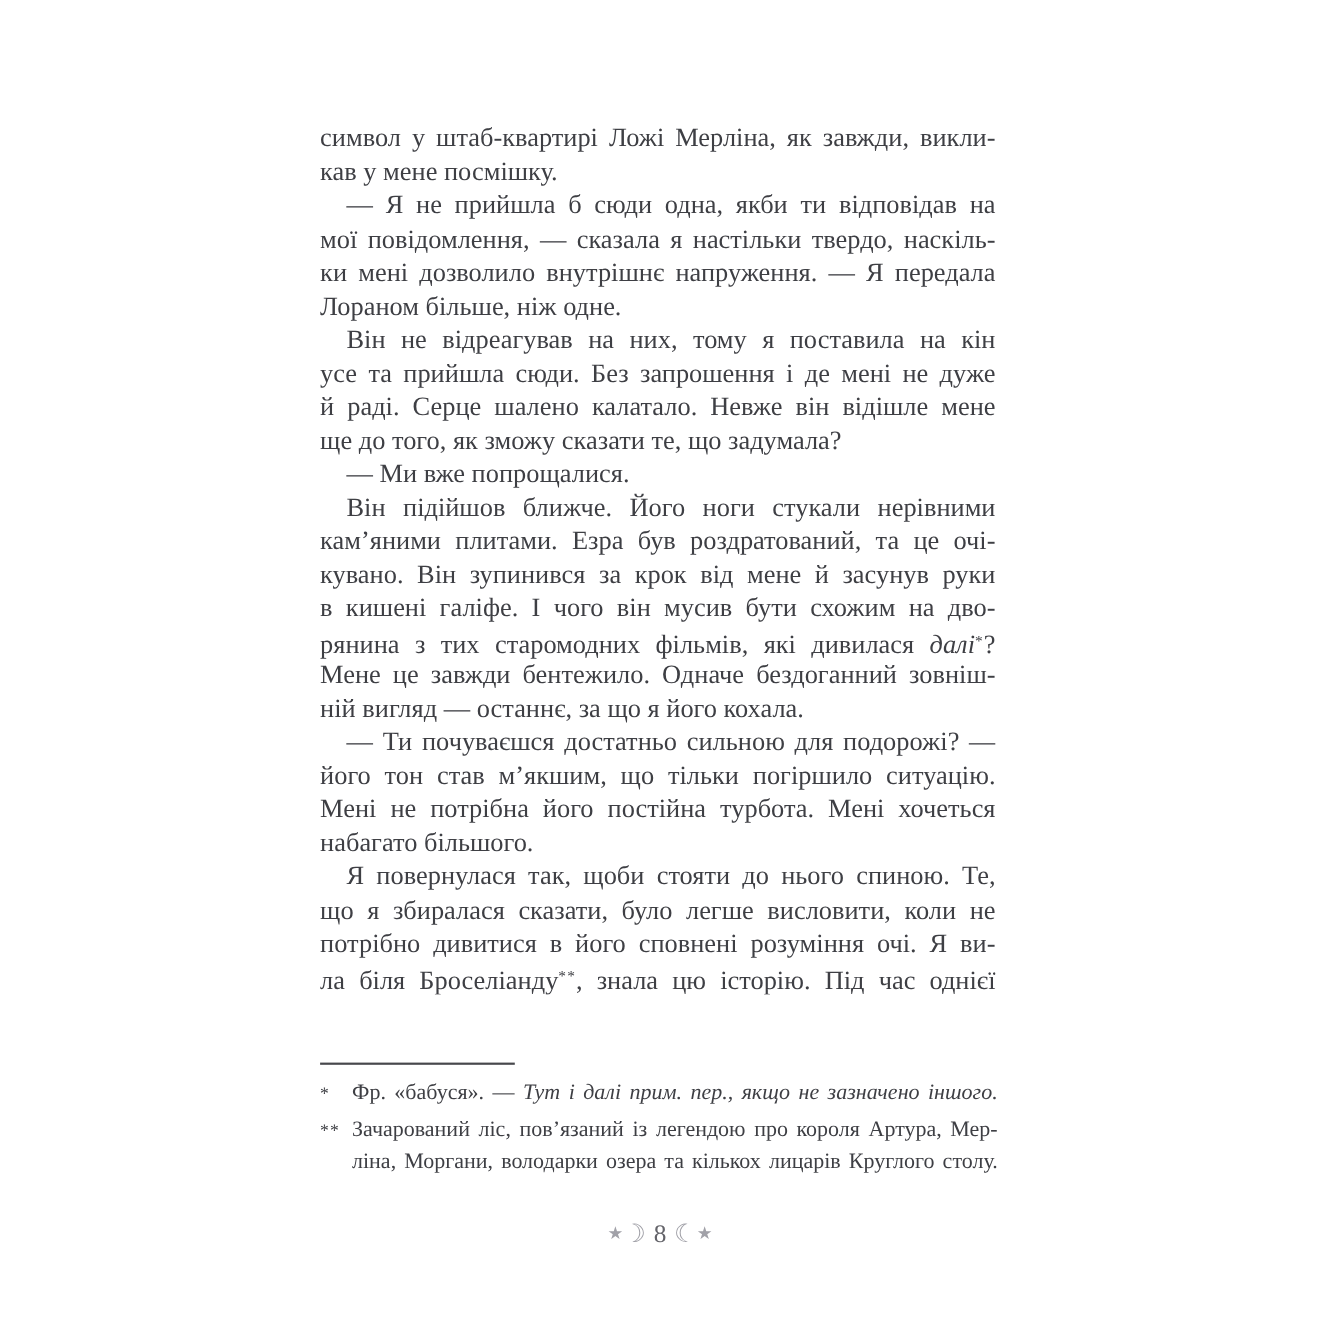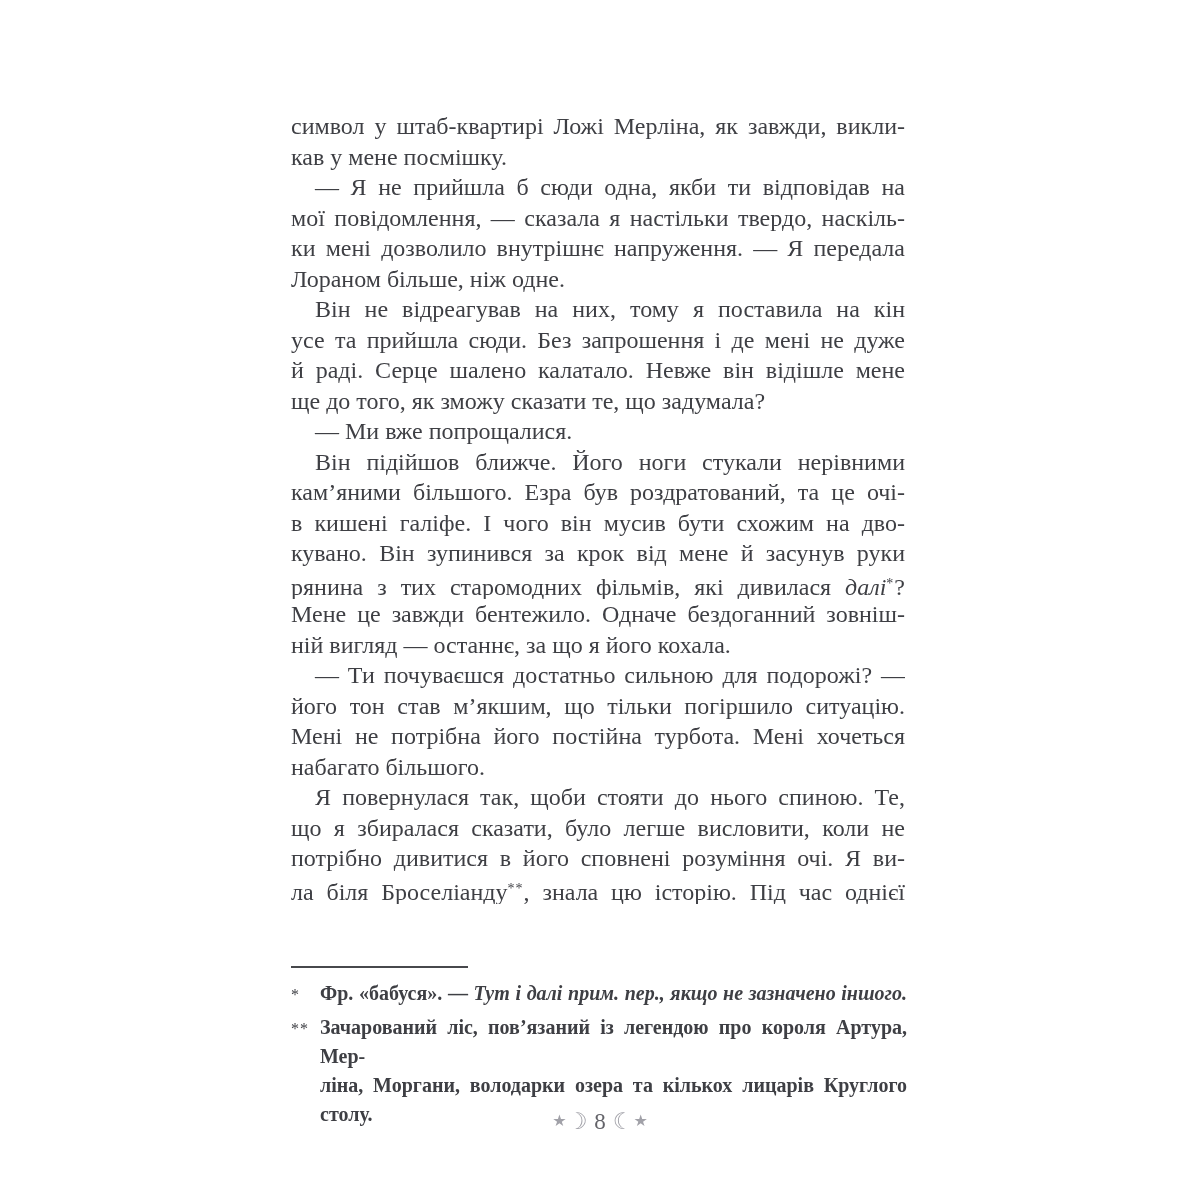--- a/index.html
+++ b/index.html
@@ -48,21 +48,21 @@
     margin: 0 0 11px 0;
   }
   .footnote { display: flex; margin-bottom: 4px; }
   .fn-marker {
     flex: none;
     width: 29px;
     font-size: 16px;
     padding-top: 1px;
     letter-spacing: 1px;
   }
-  .fn-text { flex: 1; font-weight: bold; }
+  .fn-text { flex: 1; }
   .fn-line { text-align: justify; text-align-last: justify; }
 
   .footer {
     position: absolute;
     left: 0;
     top: 1106px;
     width: 1200px;
     text-align: center;
     color: #a1a1a8;
     line-height: 30px;
@@ -97,23 +97,23 @@
         <div class="line indent"><span class="seg">Він не відреагував на них, тому я поставила на кін</span></div>
         <div class="line"><span class="seg">усе та прийшла сюди. Без запрошення і де мені не дуже</span></div>
         <div class="line"><span class="seg">й раді. Серце шалено калатало. Невже він відішле мене</span></div>
         <div class="line last"><span class="seg">ще до того, як зможу сказати те, що задумала?</span></div>
       </div>
       <div class="paragraph">
         <div class="line indent last"><span class="seg">— Ми вже попрощалися.</span></div>
       </div>
       <div class="paragraph">
         <div class="line indent"><span class="seg">Він підійшов ближче. Його ноги стукали нерівними</span></div>
-        <div class="line"><span class="seg">кам’яними більшого. Езра був роздратований, та це очі-</span></div>
+        <div class="line"><span class="seg">кам’яними плитами. Езра був роздратований, та це очі-</span></div>
+        <div class="line"><span class="seg">кувано. Він зупинився за крок від мене й засунув руки</span></div>
         <div class="line"><span class="seg">в кишені галіфе. І чого він мусив бути схожим на дво-</span></div>
-        <div class="line"><span class="seg">кувано. Він зупинився за крок від мене й засунув руки</span></div>
         <div class="line"><span class="seg">рянина з тих старомодних фільмів, які дивилася </span><span class="seg-i">далі</span><span class="seg-sup">*</span><span class="seg">?</span></div>
         <div class="line"><span class="seg">Мене це завжди бентежило. Одначе бездоганний зовніш-</span></div>
         <div class="line last"><span class="seg">ній вигляд — останнє, за що я його кохала.</span></div>
       </div>
       <div class="paragraph">
         <div class="line indent"><span class="seg">— Ти почуваєшся достатньо сильною для подорожі? —</span></div>
         <div class="line"><span class="seg">його тон став м’якшим, що тільки погіршило ситуацію.</span></div>
         <div class="line"><span class="seg">Мені не потрібна його постійна турбота. Мені хочеться</span></div>
         <div class="line last"><span class="seg">набагато більшого.</span></div>
       </div>

